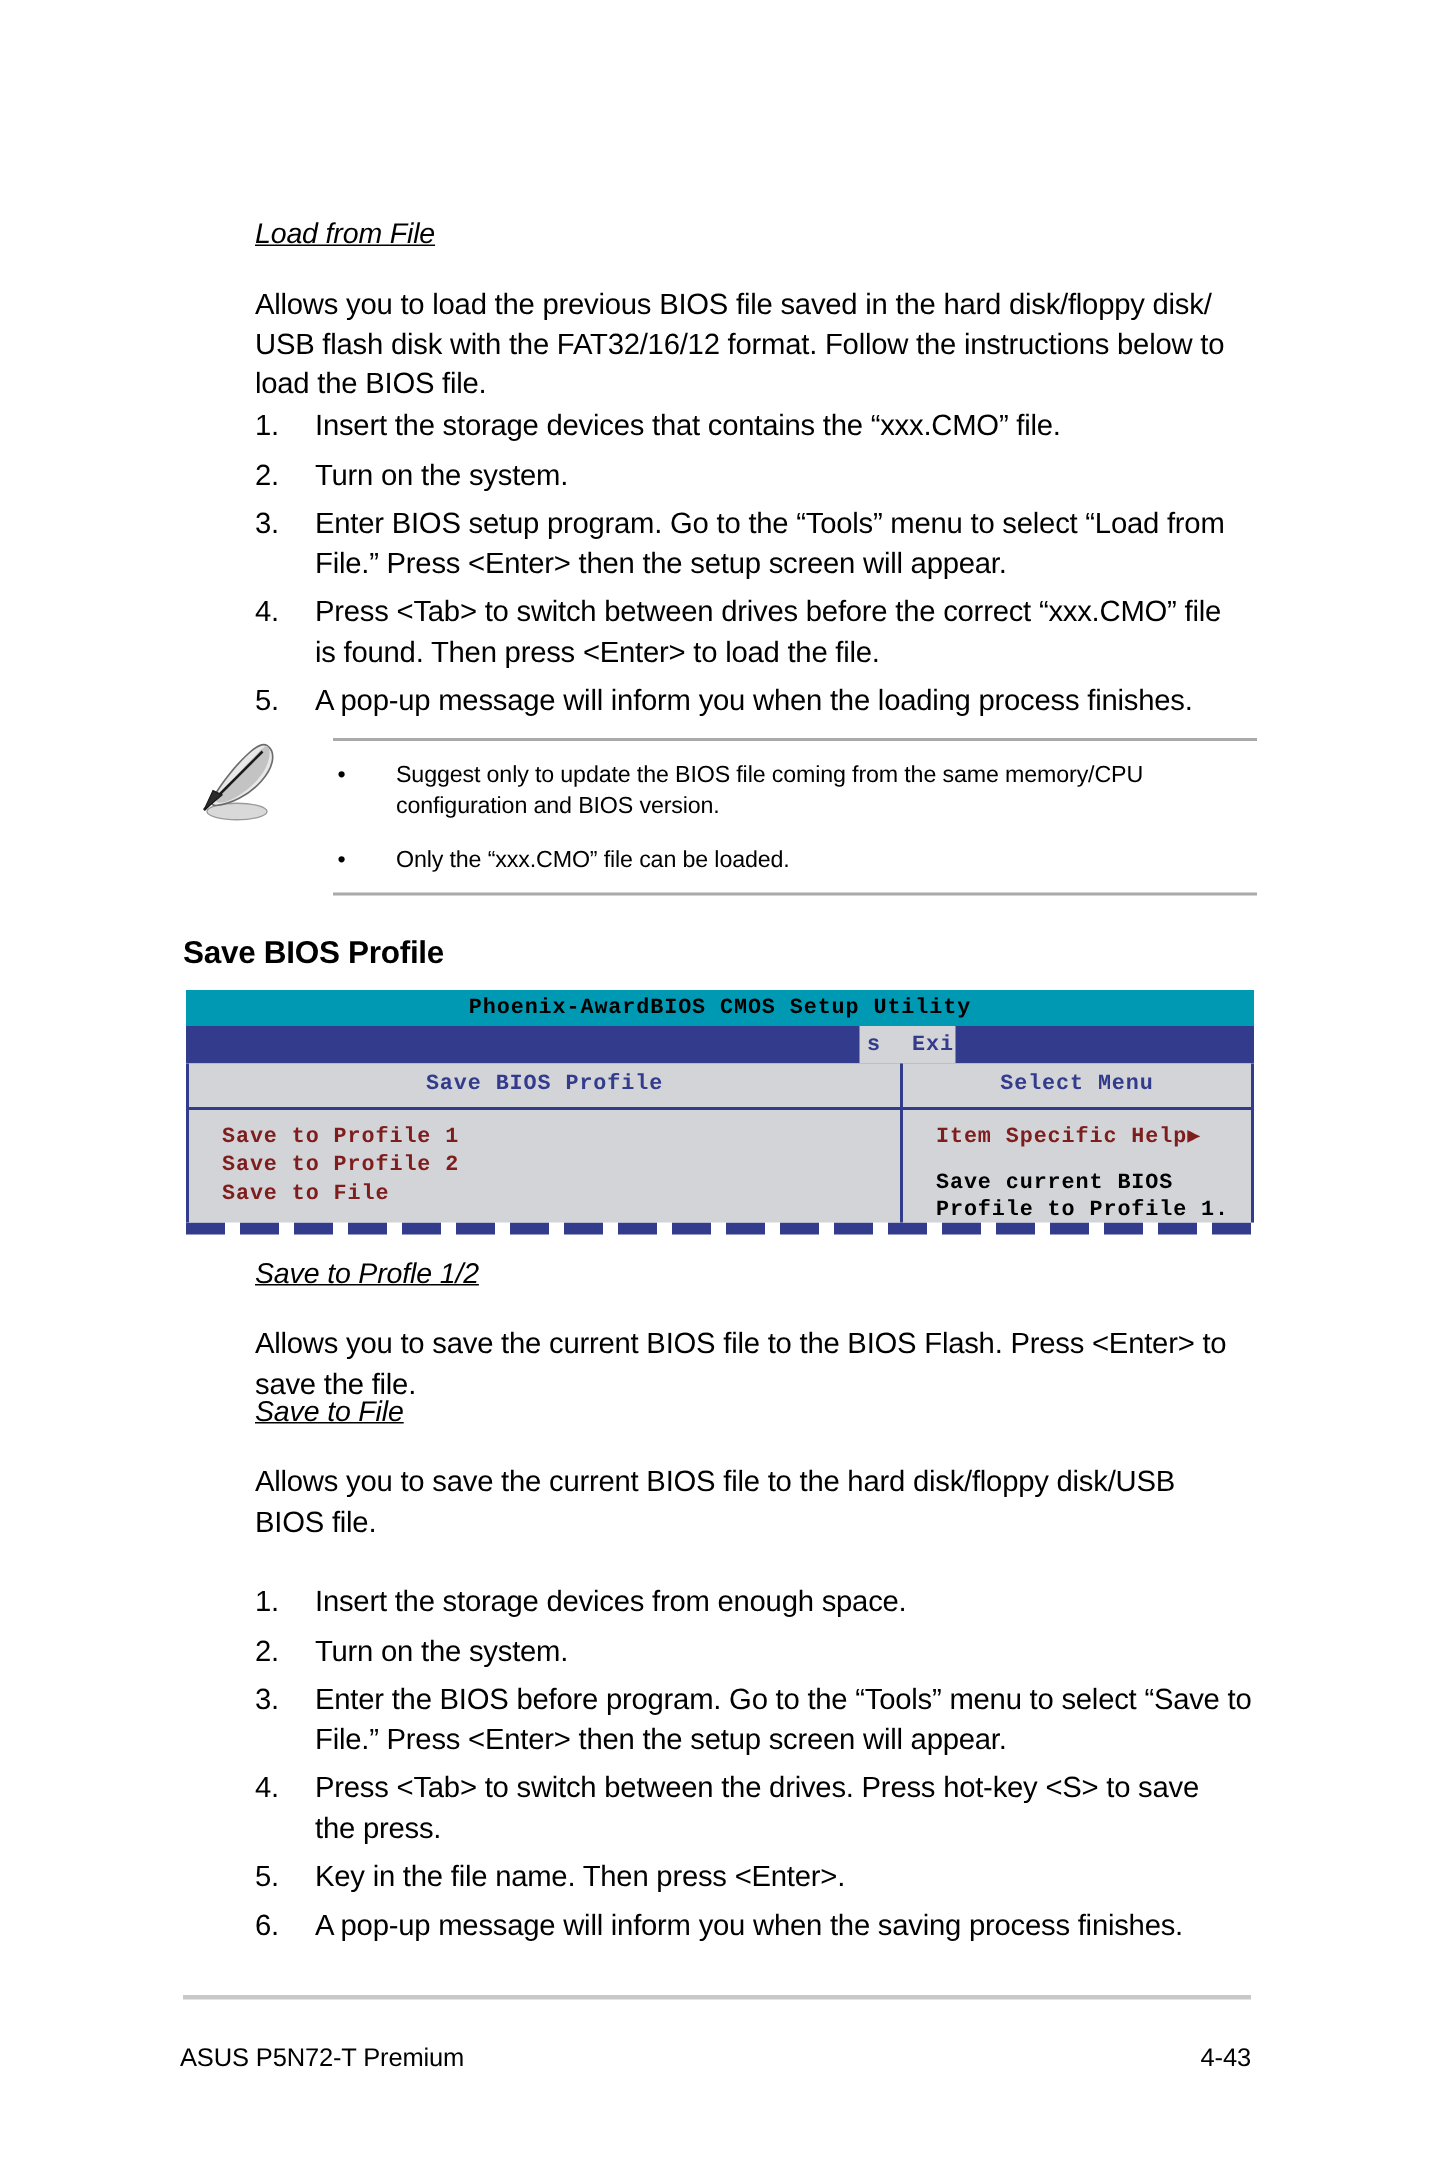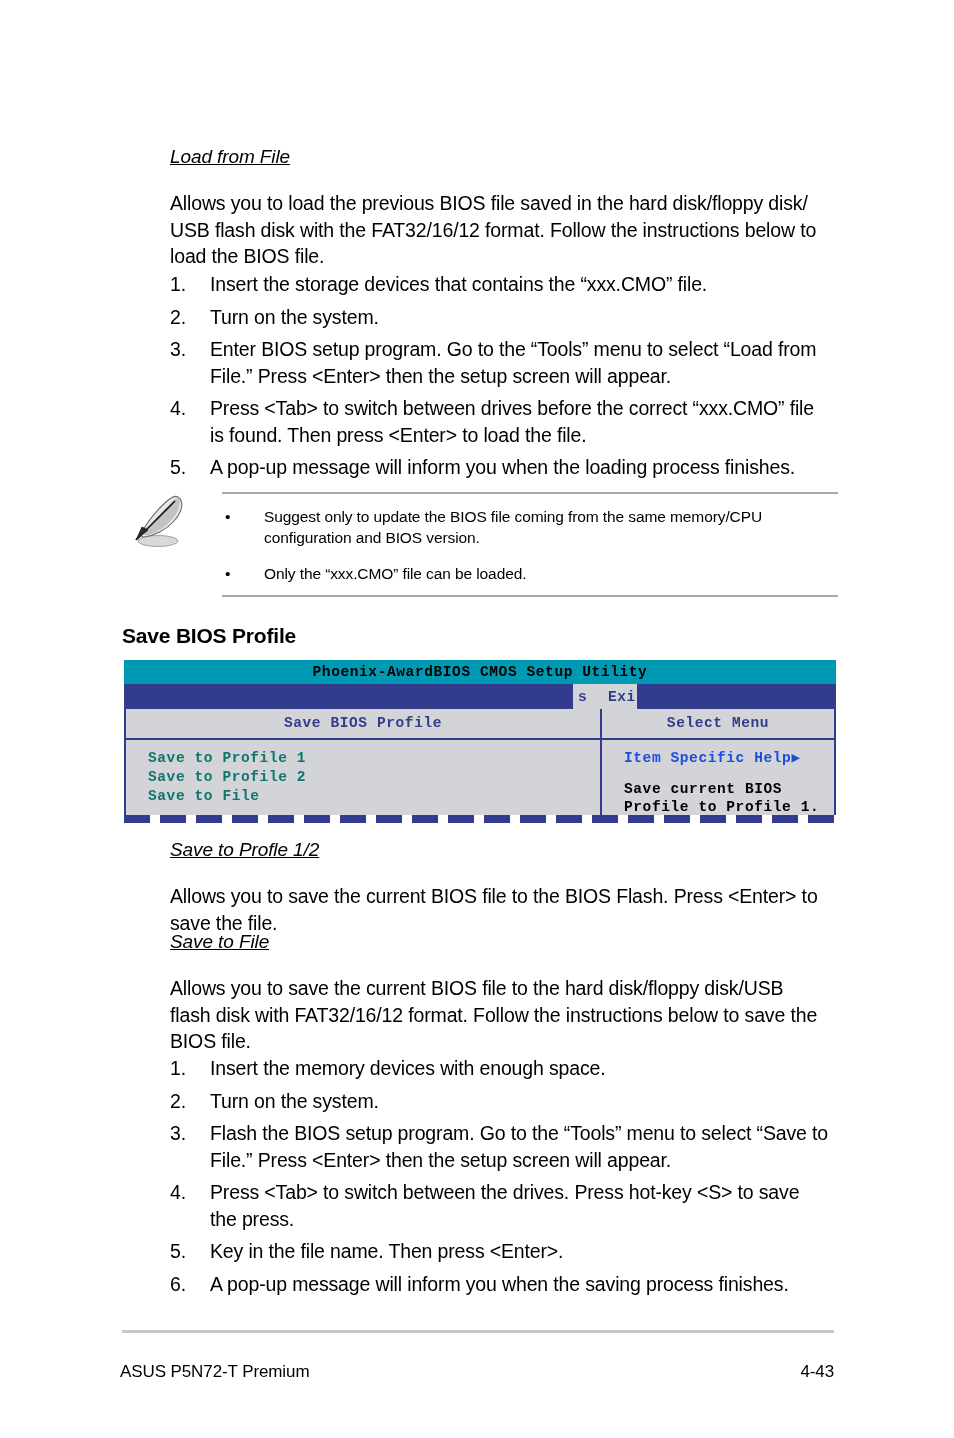--- a/index.html
+++ b/index.html
@@ -186,33 +186,33 @@
     letter-spacing: 0.6px;
     border-bottom: 2px solid #333b8c;
     white-space: nowrap;
   }
   .bios-left .bios-items {
     padding: 11px 0 0 22px;
   }
   .bios-item {
     font-size: 14.5px;
     font-weight: bold;
-    color: #0f766e;
+    color: #7f1d1d;
     line-height: 14.5px;
     margin-bottom: 4.5px;
     letter-spacing: 0.6px;
     white-space: nowrap;
   }
   .bios-help {
     padding: 11px 0 0 22px;
   }
   .bios-help-title {
     font-size: 14.5px;
     font-weight: bold;
-    color: #1d4ed8;
+    color: #7f1d1d;
     letter-spacing: 0.6px;
     line-height: 15px;
     white-space: nowrap;
   }
   .bios-help-text {
     margin-top: 14px;
     font-size: 14.5px;
     font-weight: bold;
     color: #000000;
     letter-spacing: 0.6px;
@@ -381,44 +381,43 @@
 
   <div class="para" style="left:170px; top:865px; width:680px;">
     <div>Allows you to save the current BIOS file to the BIOS Flash. Press &lt;Enter&gt; to</div>
     <div>save the file.</div>
   </div>
 
   <div class="sub-head" style="left:170px; top:931px;">Save to File</div>
 
   <div class="para" style="left:170px; top:957px; width:690px;">
     <div>Allows you to save the current BIOS file to the hard disk/floppy disk/USB</div>
-    <div>flash disk with FAT32/16/12 format. Follow the instructions below to save the</div>
     <div>BIOS file.</div>
   </div>
 
   <div class="num-list" style="left:170px; top:1055px; width:690px;">
 
     <div class="num-item">
       <span class="idx">1.</span>
       <span class="body">
-        <div>Insert the memory devices with enough space.</div>
+        <div>Insert the storage devices from enough space.</div>
       </span>
     </div>
 
     <div class="num-item">
       <span class="idx">2.</span>
       <span class="body">
         <div>Turn on the system.</div>
       </span>
     </div>
 
     <div class="num-item">
       <span class="idx">3.</span>
       <span class="body">
-        <div>Flash the BIOS setup program. Go to the “Tools” menu to select “Save to</div>
+        <div>Enter the BIOS before program. Go to the “Tools” menu to select “Save to</div>
         <div>File.” Press &lt;Enter&gt; then the setup screen will appear.</div>
       </span>
     </div>
 
     <div class="num-item">
       <span class="idx">4.</span>
       <span class="body">
         <div>Press &lt;Tab&gt; to switch between the drives. Press hot-key &lt;S&gt; to save</div>
         <div>the press.</div>
       </span>

